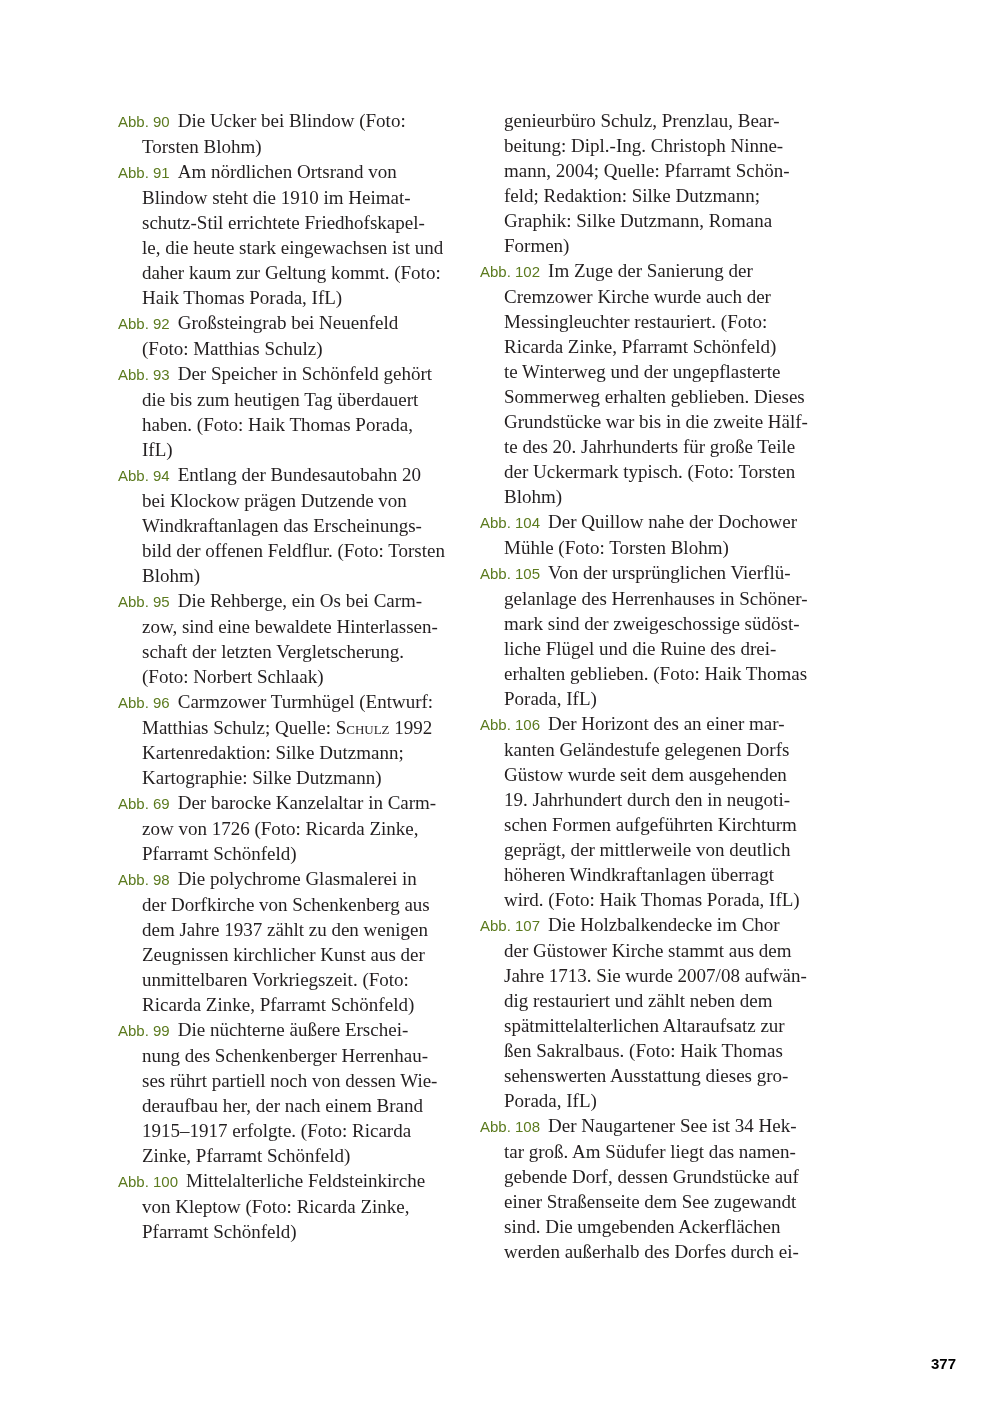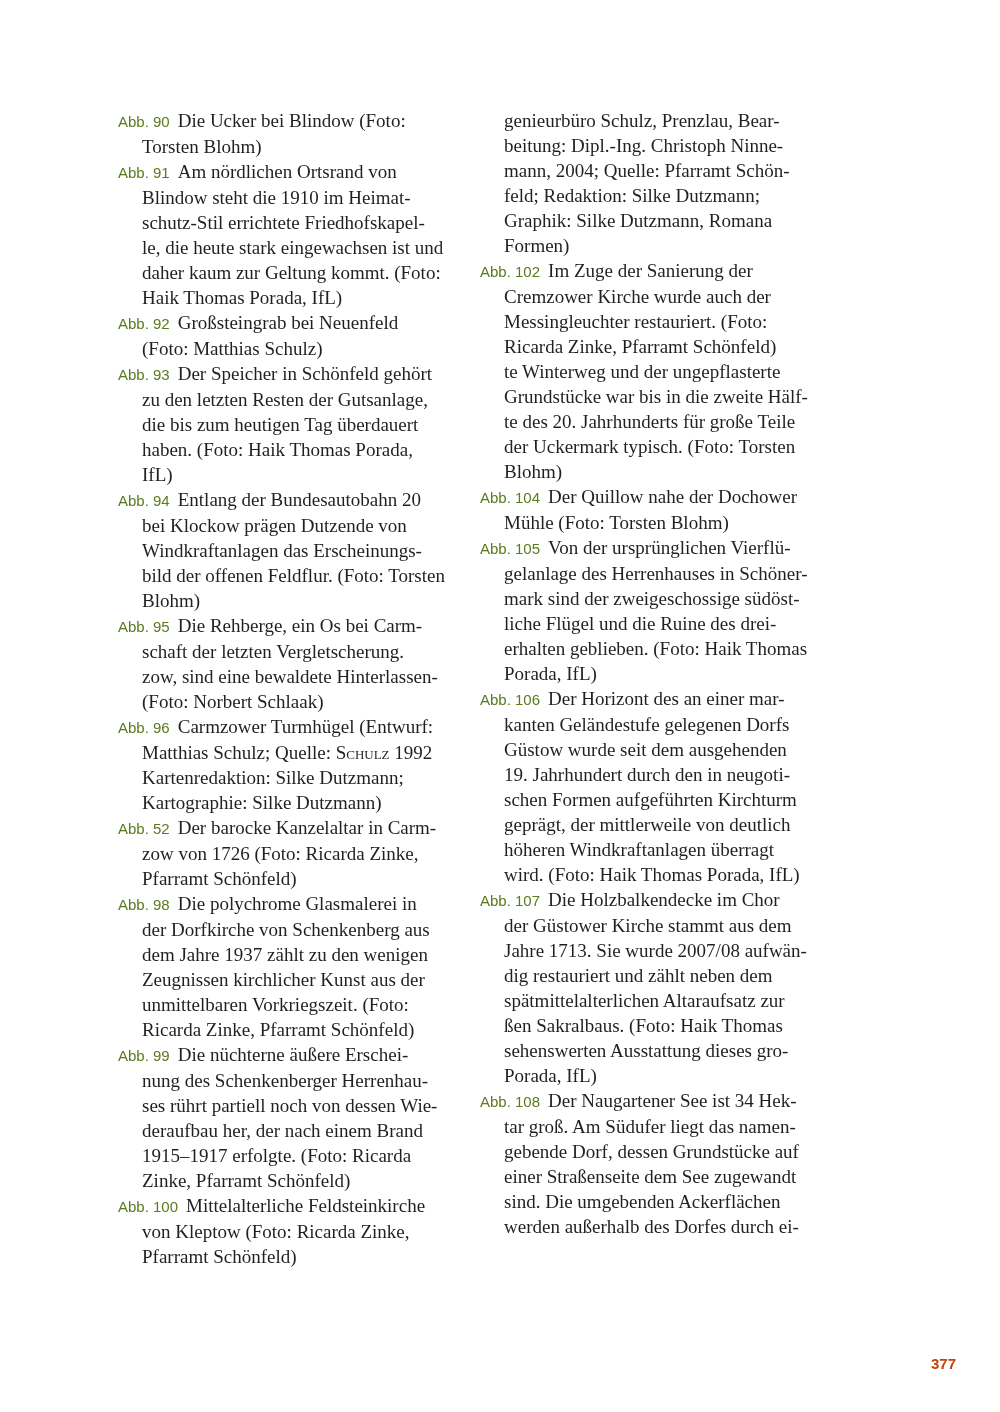--- a/index.html
+++ b/index.html
@@ -21,21 +21,21 @@
   .label {
     font-family: "Liberation Sans", "DejaVu Sans", sans-serif;
     font-size: 15px;
     color: #5b7a1e;
     margin-right: 8px;
   }
   .sc { font-variant: small-caps; }
   .page-number {
     position: absolute; left: 931px; top: 1355px;
     font-family: "Liberation Sans", "DejaVu Sans", sans-serif;
-    font-size: 15px; font-weight: bold; color: #c2410c;
+    font-size: 15px; font-weight: bold; color: #000000;
   }
 </style>
 </head>
 <body>
 
 <div class="page">
   <div class="col col-left" id="col-left">
       <div class="entry">
         <span class="line"><span class="label">Abb. 90</span><span>Die Ucker bei Blindow (Foto:</span></span>
         <span class="line indent"><span>Torsten Blohm)</span></span>
@@ -47,46 +47,45 @@
         <span class="line indent"><span>le, die heute stark eingewachsen ist und</span></span>
         <span class="line indent"><span>daher kaum zur Geltung kommt. (Foto:</span></span>
         <span class="line indent"><span>Haik Thomas Porada, IfL)</span></span>
       </div>
       <div class="entry">
         <span class="line"><span class="label">Abb. 92</span><span>Großsteingrab bei Neuenfeld</span></span>
         <span class="line indent"><span>(Foto: Matthias Schulz)</span></span>
       </div>
       <div class="entry">
         <span class="line"><span class="label">Abb. 93</span><span>Der Speicher in Schönfeld gehört</span></span>
-        <span class="line indent"><span>zu den letzten Resten der Gutsanlage,</span></span>
         <span class="line indent"><span>die bis zum heutigen Tag überdauert</span></span>
         <span class="line indent"><span>haben. (Foto: Haik Thomas Porada,</span></span>
         <span class="line indent"><span>IfL)</span></span>
       </div>
       <div class="entry">
         <span class="line"><span class="label">Abb. 94</span><span>Entlang der Bundesautobahn 20</span></span>
         <span class="line indent"><span>bei Klockow prägen Dutzende von</span></span>
         <span class="line indent"><span>Windkraftanlagen das Erscheinungs-</span></span>
         <span class="line indent"><span>bild der offenen Feldflur. (Foto: Torsten</span></span>
         <span class="line indent"><span>Blohm)</span></span>
       </div>
       <div class="entry">
         <span class="line"><span class="label">Abb. 95</span><span>Die Rehberge, ein Os bei Carm-</span></span>
+        <span class="line indent"><span>zow, sind eine bewaldete Hinterlassen-</span></span>
         <span class="line indent"><span>schaft der letzten Vergletscherung.</span></span>
-        <span class="line indent"><span>zow, sind eine bewaldete Hinterlassen-</span></span>
         <span class="line indent"><span>(Foto: Norbert Schlaak)</span></span>
       </div>
       <div class="entry">
         <span class="line"><span class="label">Abb. 96</span><span>Carmzower Turmhügel (Entwurf:</span></span>
         <span class="line indent"><span>Matthias Schulz; Quelle: <span class="sc">Schulz</span> 1992</span></span>
         <span class="line indent"><span>Kartenredaktion: Silke Dutzmann;</span></span>
         <span class="line indent"><span>Kartographie: Silke Dutzmann)</span></span>
       </div>
       <div class="entry">
-        <span class="line"><span class="label">Abb. 52</span><span>Der barocke Kanzelaltar in Carm-</span></span>
+        <span class="line"><span class="label">Abb. 69</span><span>Der barocke Kanzelaltar in Carm-</span></span>
         <span class="line indent"><span>zow von 1726 (Foto: Ricarda Zinke,</span></span>
         <span class="line indent"><span>Pfarramt Schönfeld)</span></span>
       </div>
       <div class="entry">
         <span class="line"><span class="label">Abb. 98</span><span>Die polychrome Glasmalerei in</span></span>
         <span class="line indent"><span>der Dorfkirche von Schenkenberg aus</span></span>
         <span class="line indent"><span>dem Jahre 1937 zählt zu den wenigen</span></span>
         <span class="line indent"><span>Zeugnissen kirchlicher Kunst aus der</span></span>
         <span class="line indent"><span>unmittelbaren Vorkriegszeit. (Foto:</span></span>
         <span class="line indent"><span>Ricarda Zinke, Pfarramt Schönfeld)</span></span>
@@ -115,20 +114,21 @@
         <span class="line indent"><span>Formen)</span></span>
       </div>
       <div class="entry">
         <span class="line"><span class="label">Abb. 102</span><span>Im Zuge der Sanierung der</span></span>
         <span class="line indent"><span>Cremzower Kirche wurde auch der</span></span>
         <span class="line indent"><span>Messingleuchter restauriert. (Foto:</span></span>
         <span class="line indent"><span>Ricarda Zinke, Pfarramt Schönfeld)</span></span>
       </div>
       <div class="entry">
         <span class="line indent"><span>te Winterweg und der ungepflasterte</span></span>
+        <span class="line indent"><span>Sommerweg erhalten geblieben. Dieses</span></span>
         <span class="line indent"><span>Grundstücke war bis in die zweite Hälf-</span></span>
         <span class="line indent"><span>te des 20. Jahrhunderts für große Teile</span></span>
         <span class="line indent"><span>der Uckermark typisch. (Foto: Torsten</span></span>
         <span class="line indent"><span>Blohm)</span></span>
       </div>
       <div class="entry">
         <span class="line"><span class="label">Abb. 104</span><span>Der Quillow nahe der Dochower</span></span>
         <span class="line indent"><span>Mühle (Foto: Torsten Blohm)</span></span>
       </div>
       <div class="entry">

